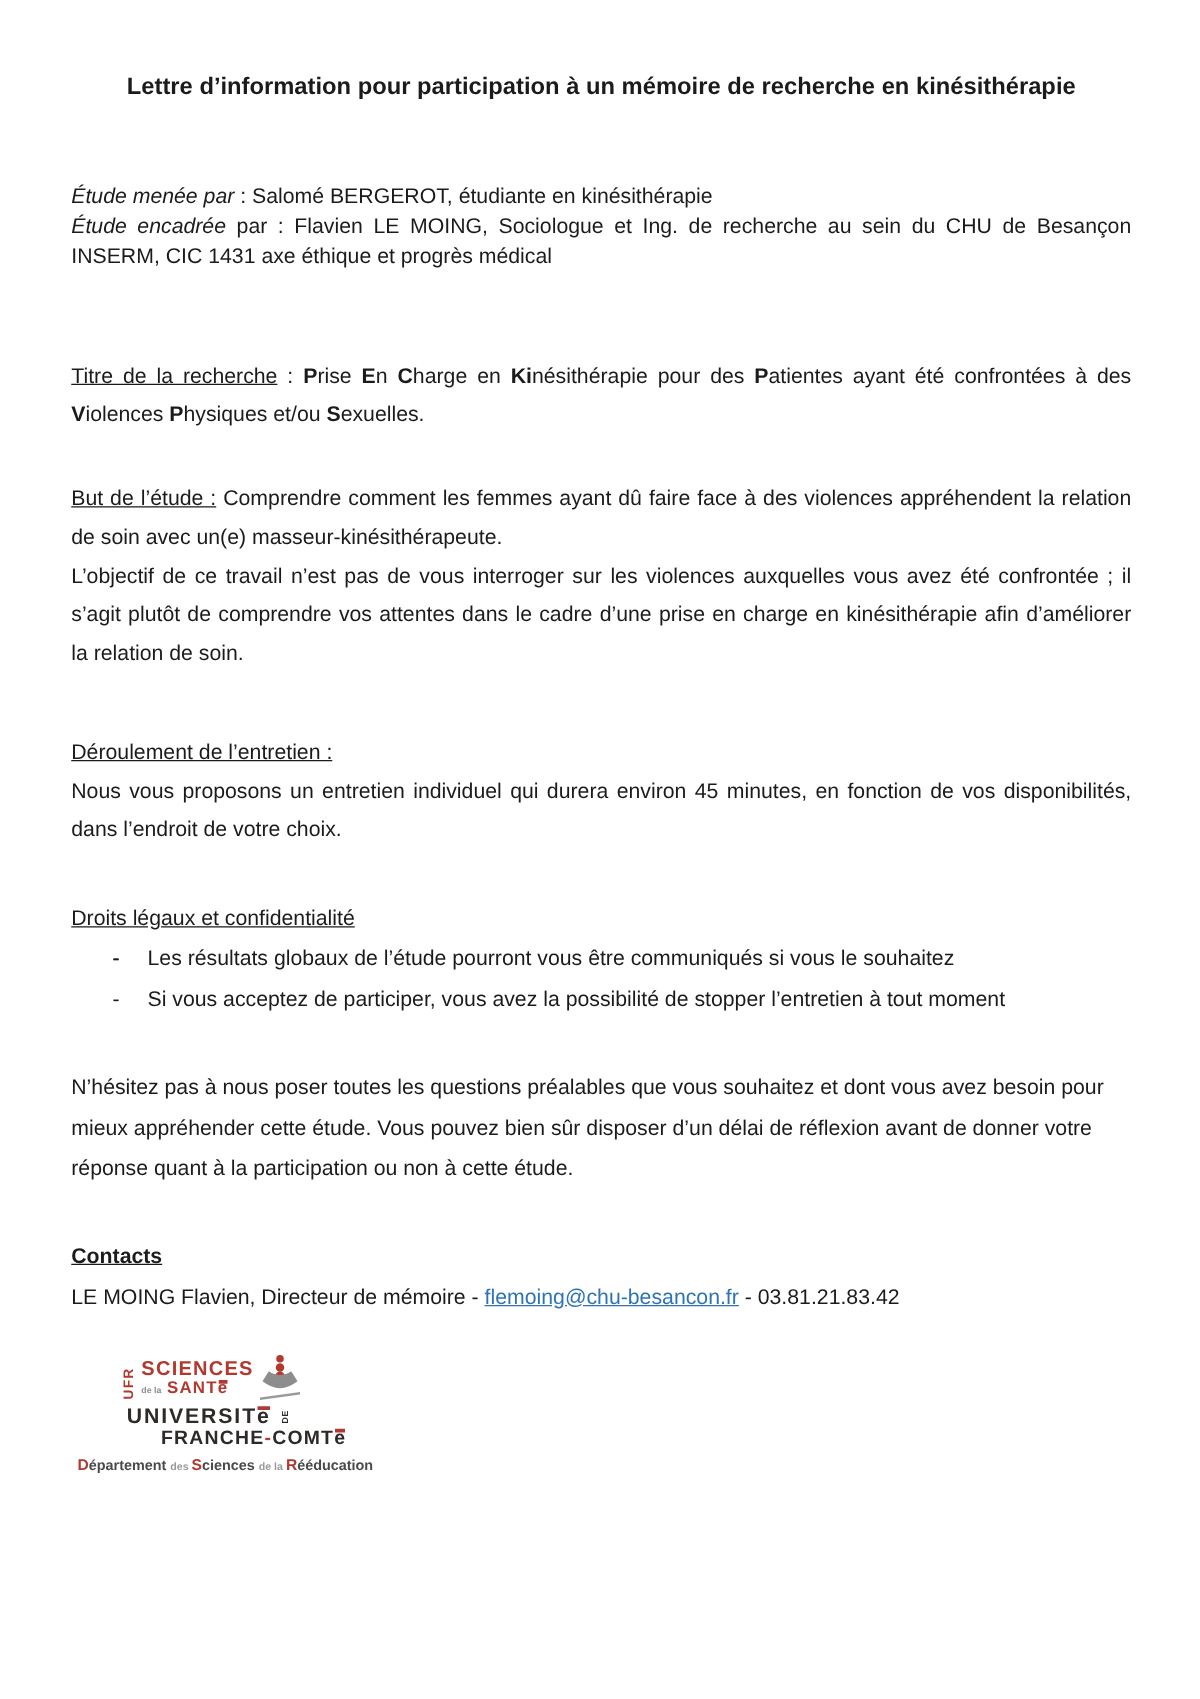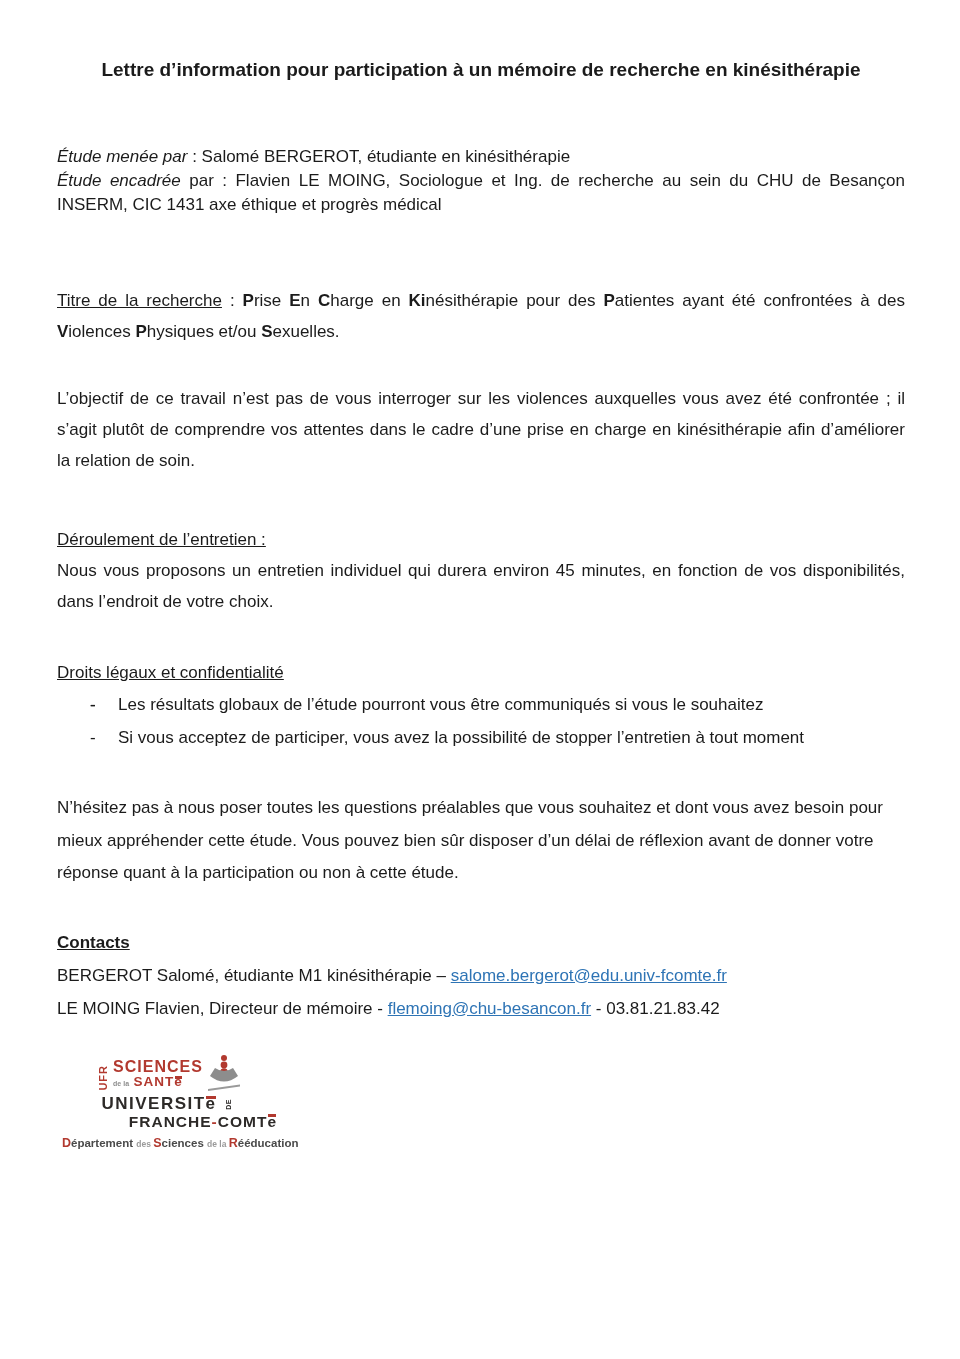--- a/index.html
+++ b/index.html
@@ -80,20 +80,21 @@
   <div class="doc-title">Lettre d’information pour participation à un mémoire de recherche en kinésithérapie</div>
 
   <div class="block intro">
     <p><span class="i">Étude menée par</span><span> : Salomé BERGEROT, étudiante en kinésithérapie</span></p>
     <p><span class="i">Étude encadrée</span><span> par : Flavien LE MOING, Sociologue et Ing. de recherche au sein du CHU de Besançon INSERM, CIC 1431 axe éthique et progrès médical</span></p>
   </div>
 
   <div class="block research-title"><span class="u">Titre de la recherche</span><span> : </span><span class="b">P</span><span>rise </span><span class="b">E</span><span>n </span><span class="b">C</span><span>harge en </span><span class="b">Ki</span><span>nésithérapie pour des </span><span class="b">P</span><span>atientes ayant été confrontées à des </span><span class="b">V</span><span>iolences </span><span class="b">P</span><span>hysiques et/ou </span><span class="b">S</span><span>exuelles.</span></div>
 
   <div class="block purpose">
+    <p><span class="u">But de l’étude :</span><span> Comprendre comment les femmes ayant dû faire face à des violences appréhendent la relation de soin avec un(e) masseur-kinésithérapeute.</span></p>
     <p><span>L’objectif de ce travail n’est pas de vous interroger sur les violences auxquelles vous avez été confrontée ; il s’agit plutôt de comprendre vos attentes dans le cadre d’une prise en charge en kinésithérapie afin d’améliorer la relation de soin.</span></p>
   </div>
 
   <div class="block interview">
     <div class="heading-line"><span class="u">Déroulement de l’entretien :</span></div>
     <div class="body-text">Nous vous proposons un entretien individuel qui durera environ 45 minutes, en fonction de vos disponibilités, dans l’endroit de votre choix.</div>
   </div>
 
   <div class="block rights">
     <div class="heading-line"><span class="u">Droits légaux et confidentialité</span></div>
@@ -109,21 +110,20 @@
         <span class="dash">-</span>
         <span>Si vous acceptez de participer, vous avez la possibilité de stopper l’entretien à tout moment</span>
       </li>
     </ul>
   </div>
 
   <div class="block closing">N’hésitez pas à nous poser toutes les questions préalables que vous souhaitez et dont vous avez besoin pour mieux appréhender cette étude.  Vous pouvez bien sûr disposer d’un délai de réflexion avant de donner votre réponse quant à la participation ou non à cette étude.</div>
 
   <div class="block contacts">
     <div class="contacts-heading">Contacts</div>
-    <div class="contact-line"><span>BERGEROT Salomé, étudiante M1 kinésithérapie – </span><a class="doc-link">salome.bergerot@edu.univ-fcomte.fr</a></div>
     <div class="contact-line"><span>LE MOING Flavien, Directeur de mémoire - </span><a class="doc-link">flemoing@chu-besancon.fr</a><span> - 03.81.21.83.42</span></div>
   </div>
 
   <div class="logo">
     <div class="logo-top">
       <span class="ufr-vert">UFR</span>
       <span class="logo-lines">
         <span class="logo-sciences">SCIENCES</span>
         <span class="logo-sante-row"><span class="tiny-gray">de la</span> <span class="logo-sante"><span>SANT</span><span class="accent-e">e</span></span></span>
       </span>

